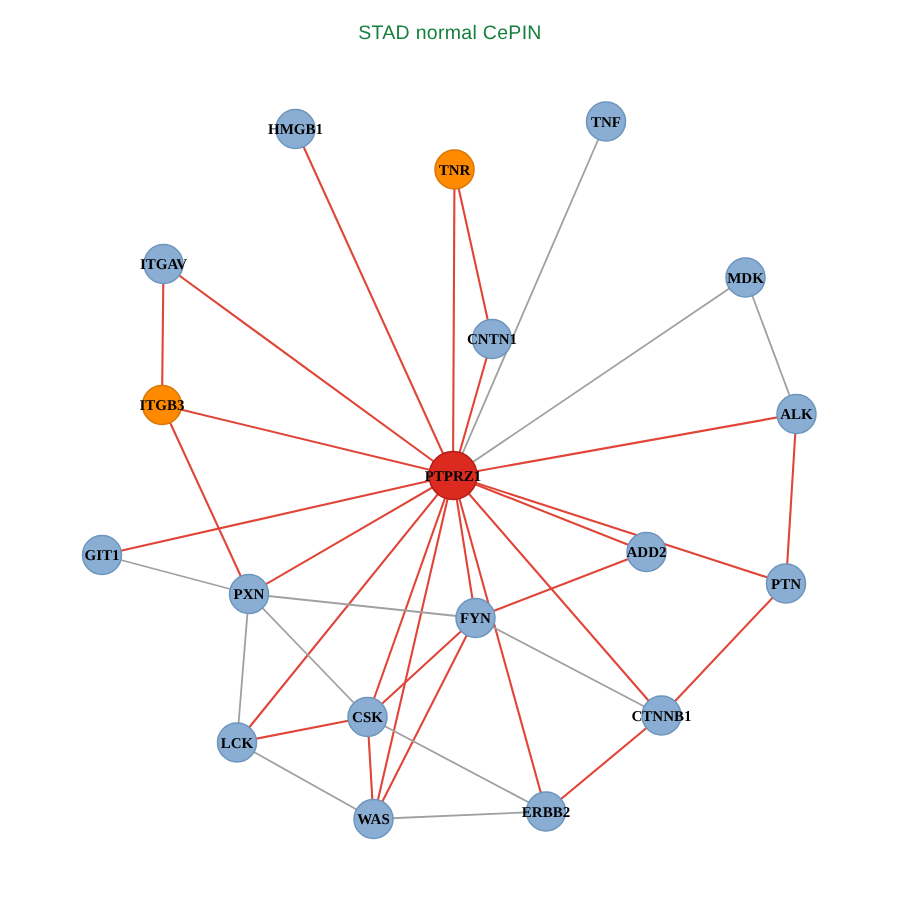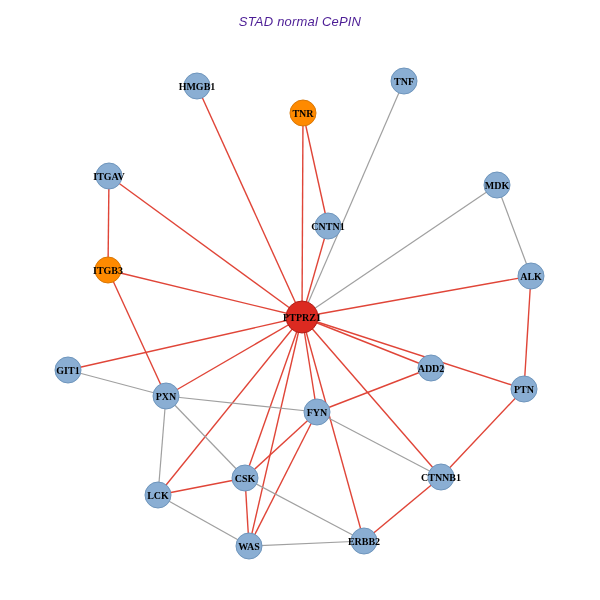--- a/index.html
+++ b/index.html
@@ -24,21 +24,21 @@
     font-weight:bold;
     fill:#000000;
     text-anchor:middle;
     pointer-events:none;
   }
 </style>
 </head>
 <body>
 
 <div class="stage">
-  <div class="plot-title" style="color: #4c1d95; font-style: italic;">STAD normal CePIN</div>
+  <div class="plot-title" style="color: #15803d;">STAD normal CePIN</div>
   <svg class="network" width="600" height="600" viewBox="0 0 600 600">
     <g>
         <line x1="302" y1="317" x2="197" y2="86" stroke="#E04538" stroke-width="1.4"></line>
         <line x1="302" y1="317" x2="303" y2="113" stroke="#E04538" stroke-width="1.4"></line>
         <line x1="302" y1="317" x2="328" y2="226" stroke="#E04538" stroke-width="1.4"></line>
         <line x1="302" y1="317" x2="109" y2="176" stroke="#E04538" stroke-width="1.4"></line>
         <line x1="302" y1="317" x2="108" y2="270" stroke="#E04538" stroke-width="1.4"></line>
         <line x1="302" y1="317" x2="68" y2="370" stroke="#E04538" stroke-width="1.4"></line>
         <line x1="302" y1="317" x2="166" y2="396" stroke="#E04538" stroke-width="1.4"></line>
         <line x1="302" y1="317" x2="158" y2="495" stroke="#E04538" stroke-width="1.4"></line>

